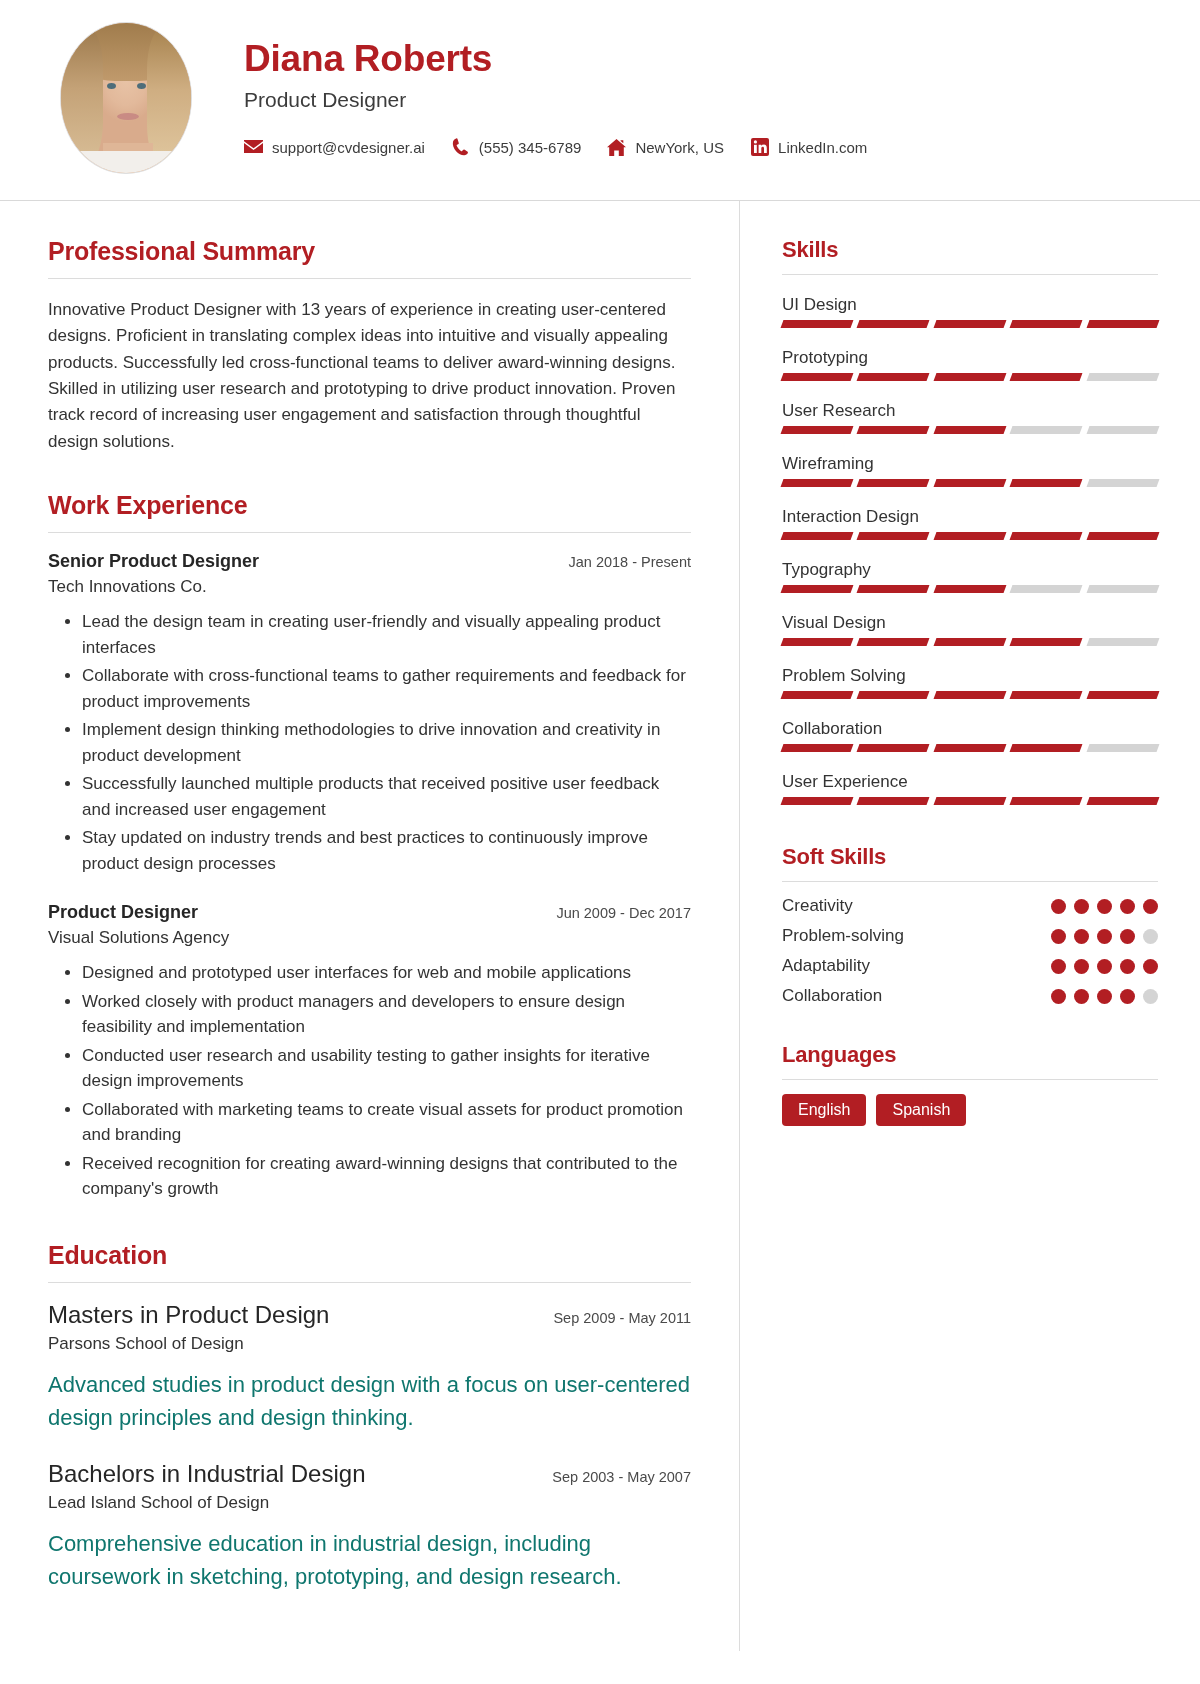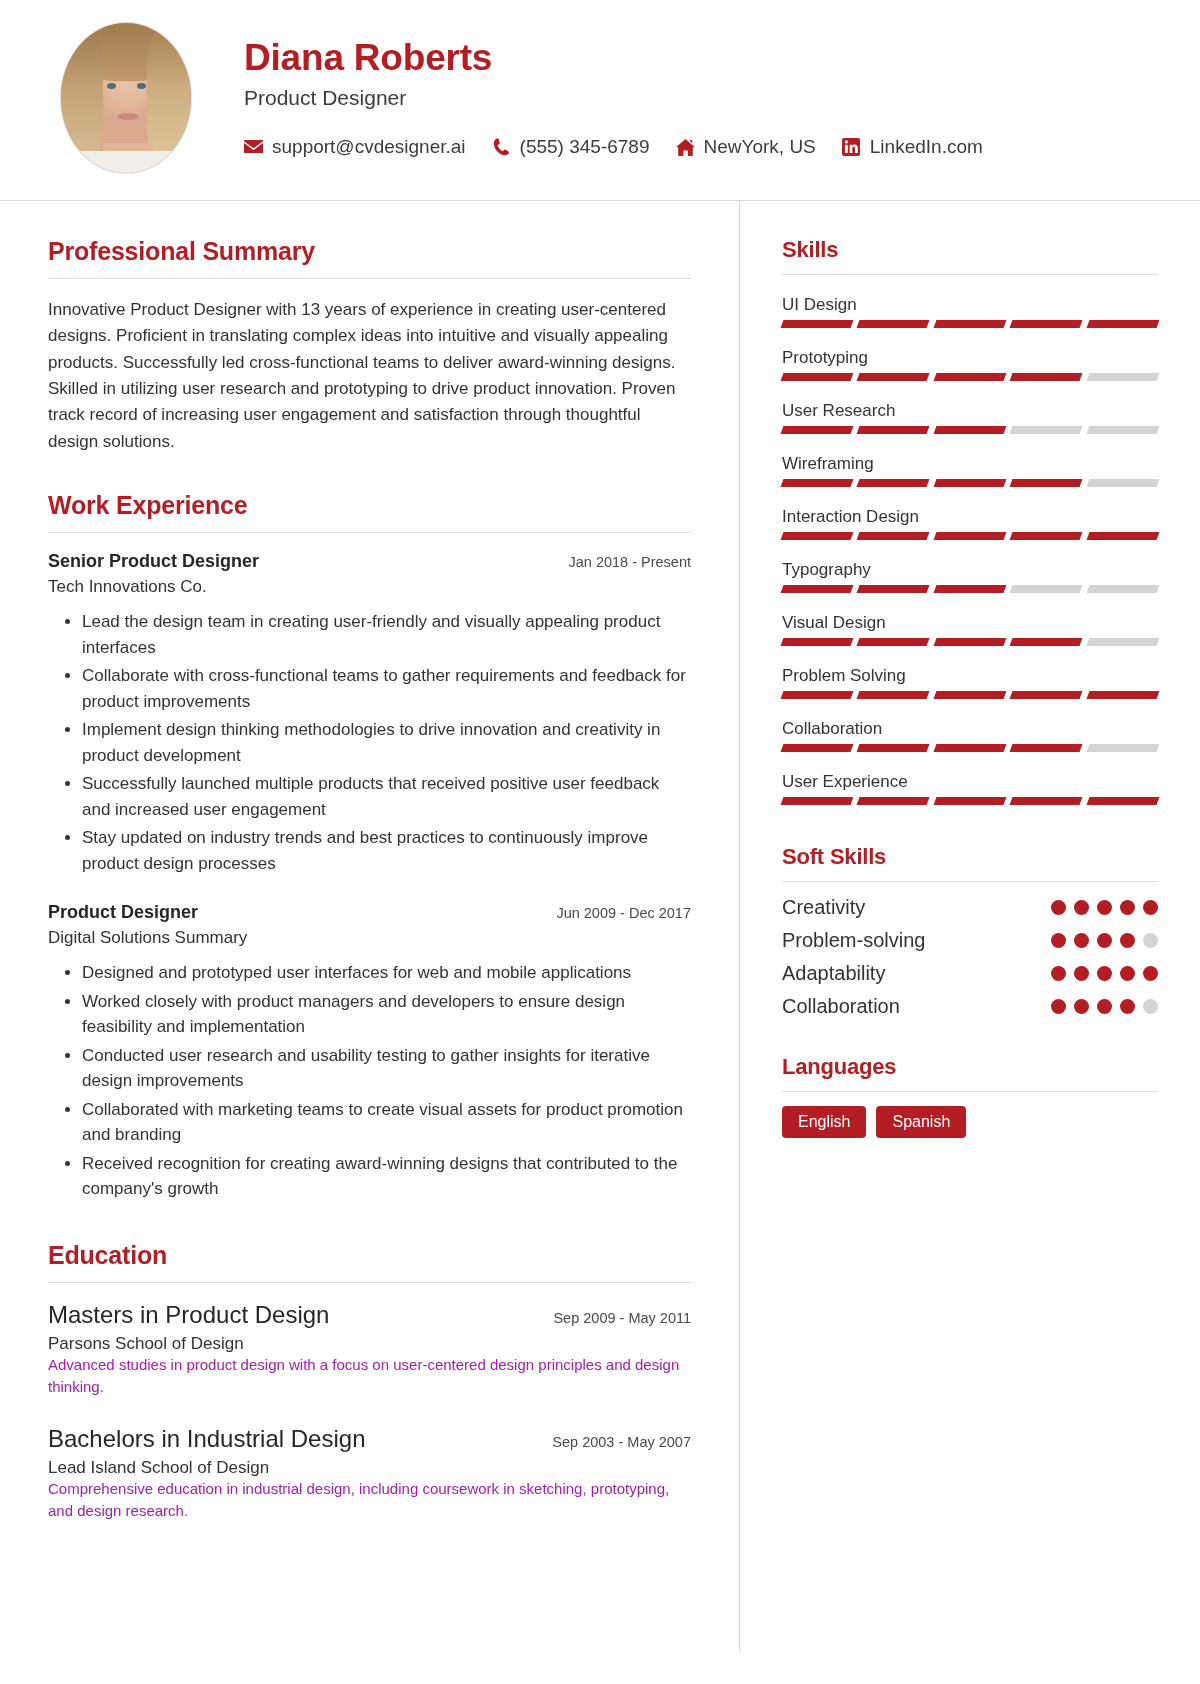--- a/index.html
+++ b/index.html
@@ -112,21 +112,21 @@
     display: flex;
     align-items: center;
     margin-top: 26px;
     gap: 26px;
     flex-wrap: wrap;
   }
   .contact {
     display: flex;
     align-items: center;
     gap: 9px;
-    font-size: 19px;
+    font-size: 15px;
     color: #3c3c3c;
   }
   .cicon {
     display: inline-flex;
     align-items: center;
     justify-content: center;
     color: #b21e23;
     width: 19px;
     height: 19px;
   }
@@ -226,23 +226,24 @@
     color: #4a4a4a;
     white-space: nowrap;
     padding-left: 14px;
   }
   .edu-school {
     font-size: 17px;
     color: #333333;
     margin-top: 5px;
   }
   .edu-desc {
-    font-size: 15px;
+    font-size: 22px;
     line-height: 1.5;
-    color: #a21caf;
+    color: #0f766e;
+    margin-top: 14px;
   }
 
   
   .skill-row { margin-bottom: 3px; }
   .skill-name {
     font-size: 17px;
     color: #333333;
     margin-bottom: 5px;
     margin-top: 20px;
   }
@@ -261,21 +262,21 @@
   .seg.on { background: #b21e23; }
 
   
   .soft-row {
     display: flex;
     align-items: center;
     justify-content: space-between;
     margin-bottom: 10px;
   }
   .soft-name {
-    font-size: 20px;
+    font-size: 17px;
     color: #333333;
   }
   .dots { display: flex; gap: 8px; }
   .dot {
     width: 15px; height: 15px;
     border-radius: 50%;
     background: #d4d4d4;
   }
   .dot.on { background: #b21e23; }
 
@@ -392,21 +393,21 @@
             <li>Successfully launched multiple products that received positive user feedback and increased user engagement</li>
             <li>Stay updated on industry trends and best practices to continuously improve product design processes</li>
           </ul>
         </div>
 
         <div class="job">
           <div class="job-head">
             <span class="job-role">Product Designer</span>
             <span class="job-dates">Jun 2009 - Dec 2017</span>
           </div>
-          <div class="job-company">Digital Solutions Summary</div>
+          <div class="job-company">Visual Solutions Agency</div>
           <ul class="job-bullets">
             <li>Designed and prototyped user interfaces for web and mobile applications</li>
             <li>Worked closely with product managers and developers to ensure design feasibility and implementation</li>
             <li>Conducted user research and usability testing to gather insights for iterative design improvements</li>
             <li>Collaborated with marketing teams to create visual assets for product promotion and branding</li>
             <li>Received recognition for creating award-winning designs that contributed to the company's growth</li>
           </ul>
         </div>
       </div>
 

